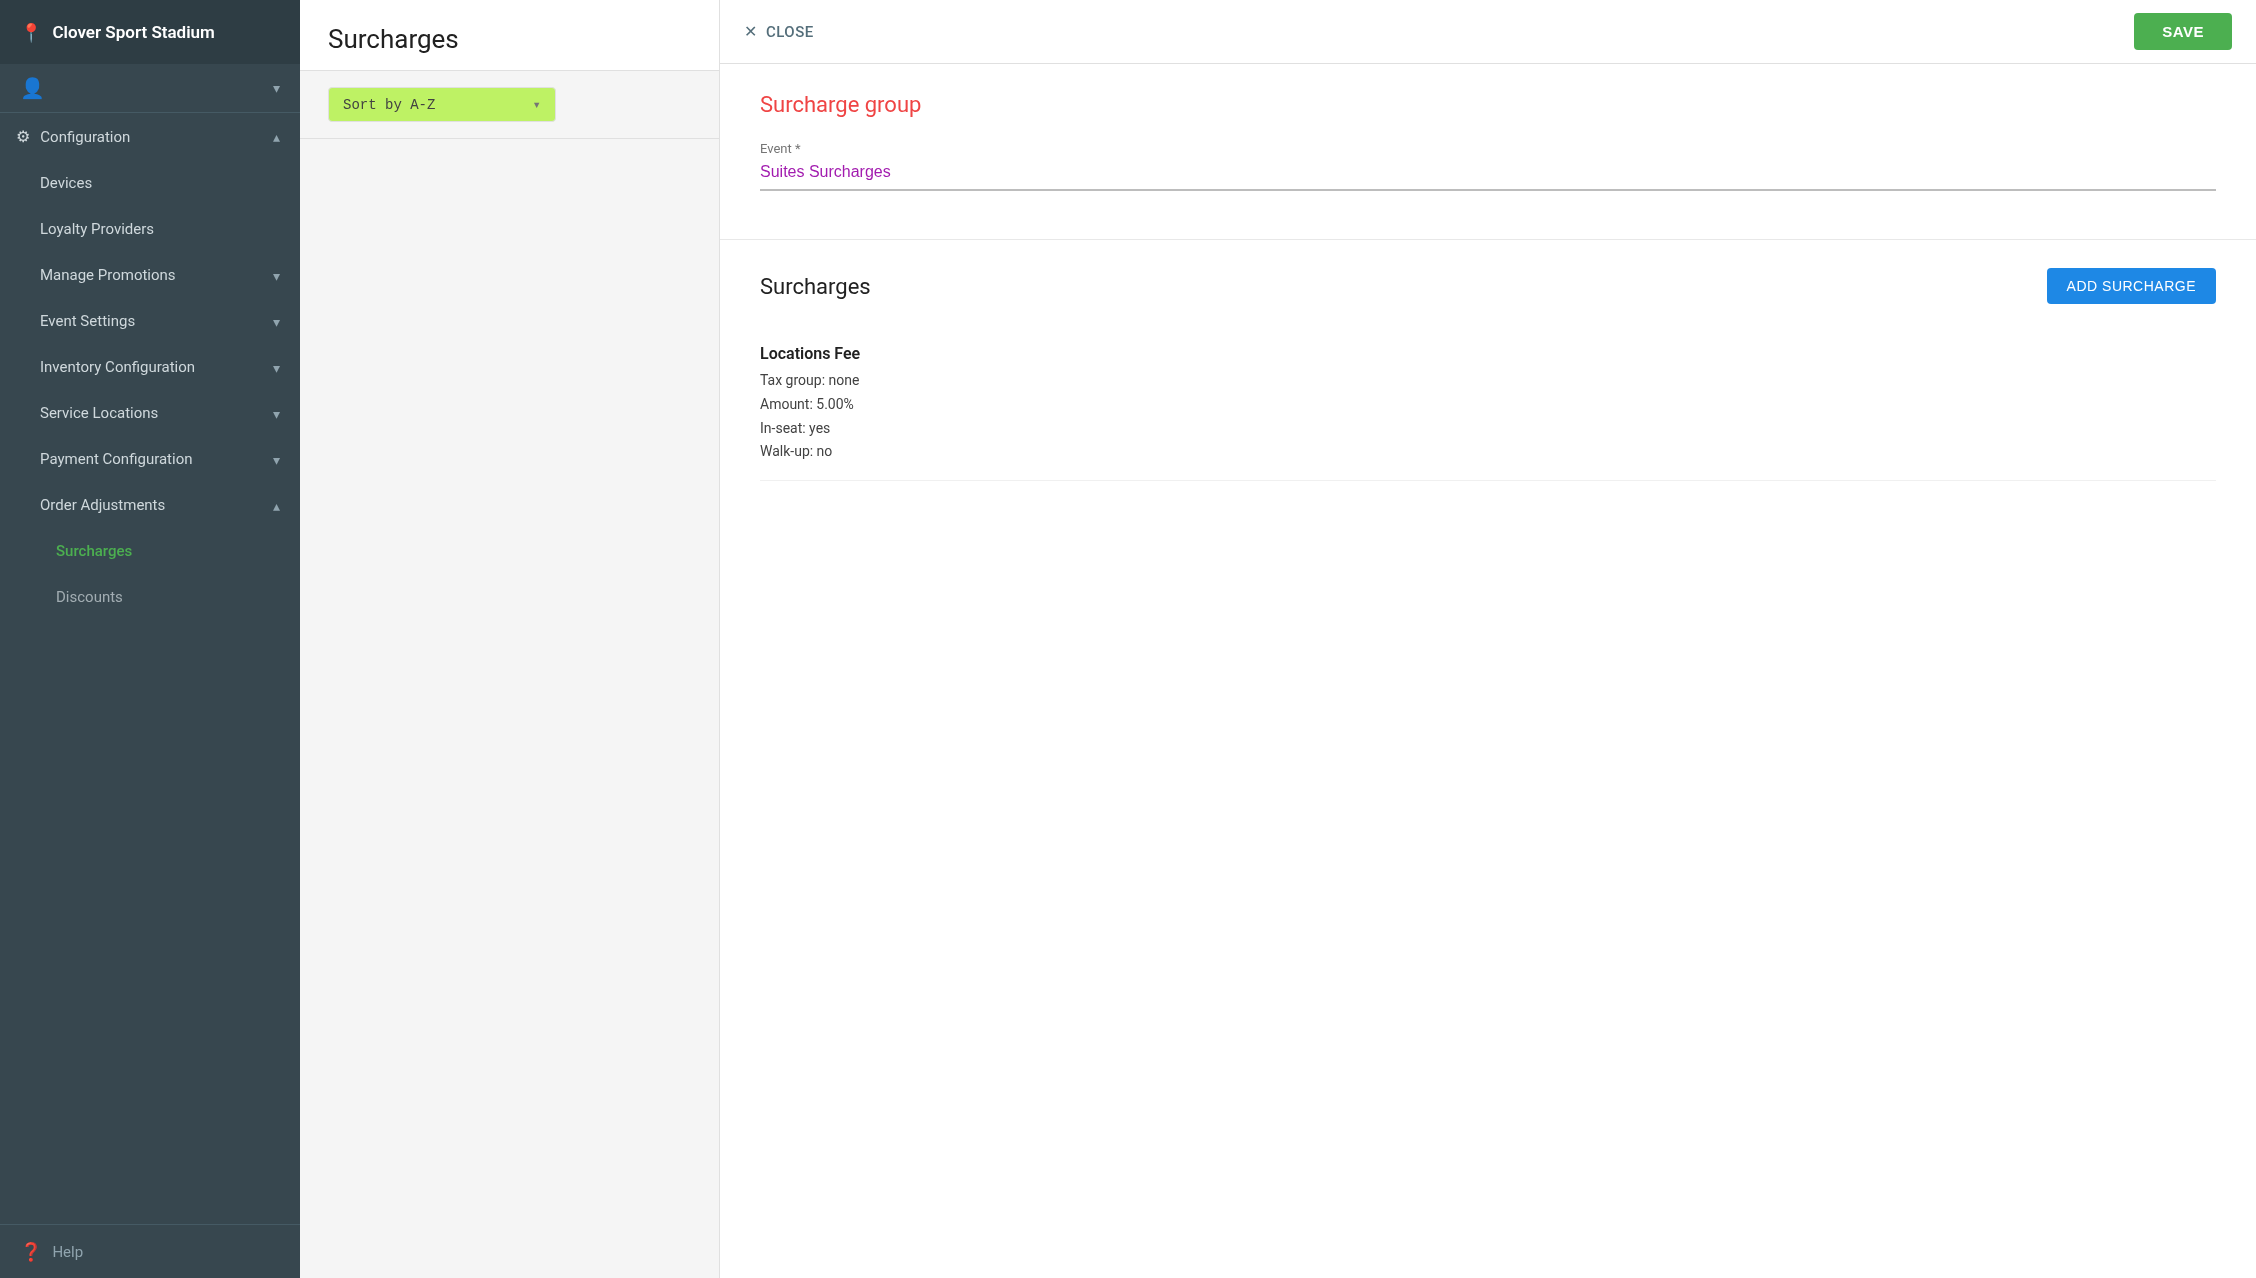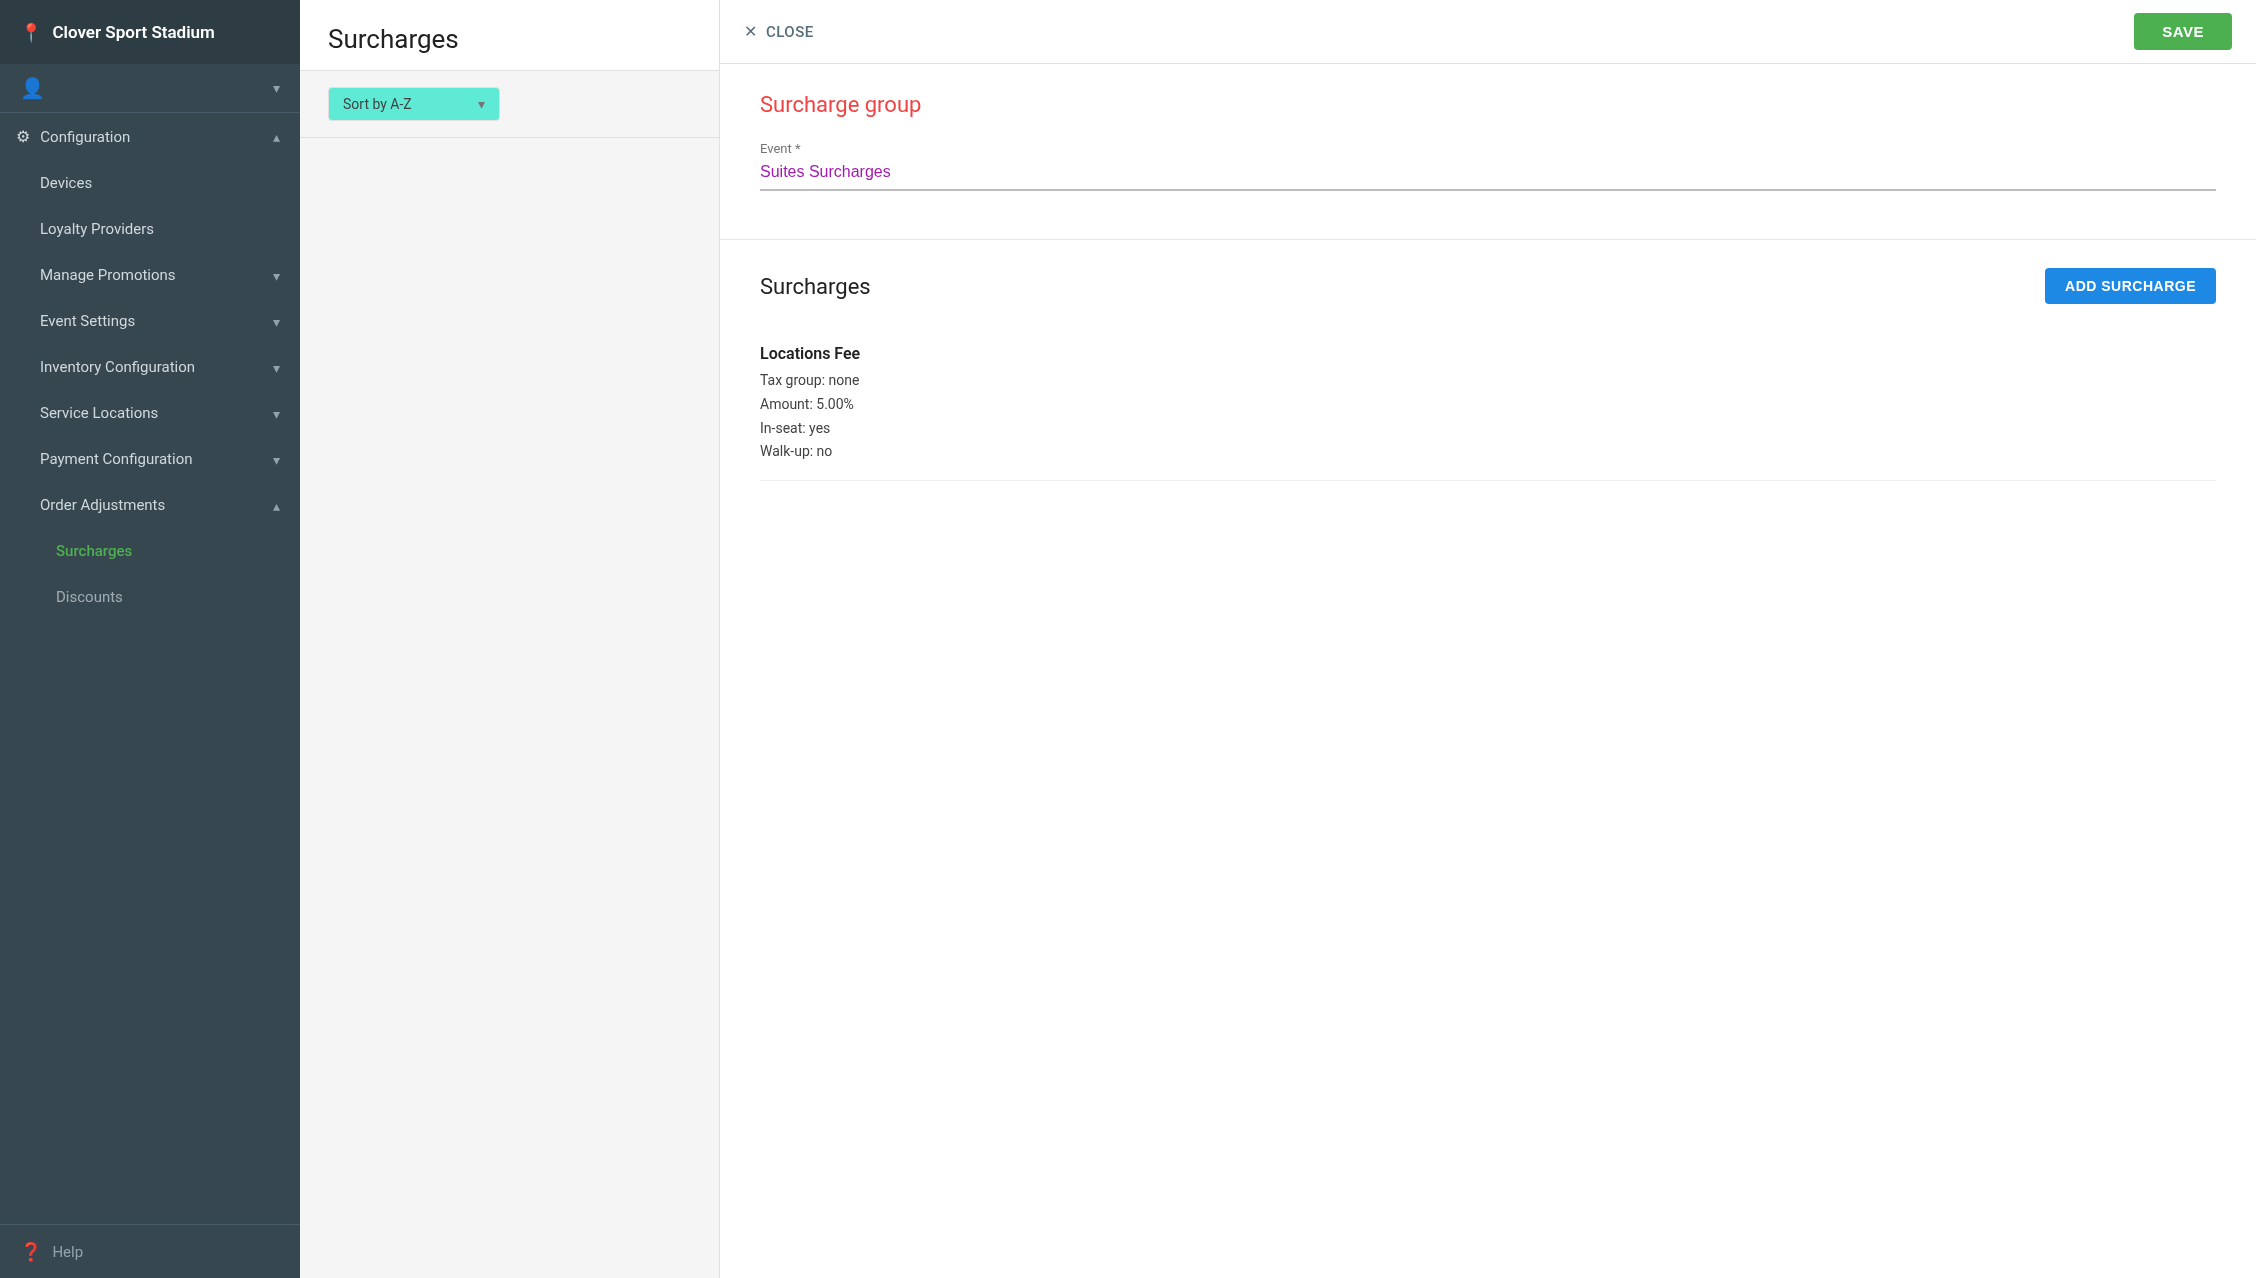--- a/index.html
+++ b/index.html
@@ -121,28 +121,29 @@
     }
     .sort-row {
       padding: 16px 28px;
       background: #f5f5f5;
       border-bottom: 1px solid #e0e0e0;
     }
     .sort-select {
       display: flex;
       align-items: center;
       gap: 8px;
-      background: #5eead4;
+      background: #bef264;
       border: 1px solid #e0e0e0;
       border-radius: 4px;
       padding: 8px 14px;
       cursor: pointer;
       font-size: 14px;
       color: #424242;
-      width: 172px;
+      width: 228px;
+      font-family: Liberation Mono, monospace;
     }
     .sort-select .down-arrow { margin-left: auto; color: #757575; }
     .list-content {
       flex: 1;
       background: #f5f5f5;
       overflow-y: auto;
     }
 
     
     .detail-panel {
@@ -236,21 +237,21 @@
       font-weight: 400;
       color: #212121;
     }
     .add-surcharge-btn {
       background: #1e88e5;
       color: #fff;
       border: none;
       border-radius: 4px;
       padding: 10px 20px;
       font-size: 14px;
-      font-weight: 700;
+      font-weight: 400;
       cursor: pointer;
       letter-spacing: 0.5px;
       text-transform: uppercase;
     }
 
     .surcharge-item {
       padding: 16px 0;
       border-bottom: 1px solid #f0f0f0;
     }
     .surcharge-item-name {

